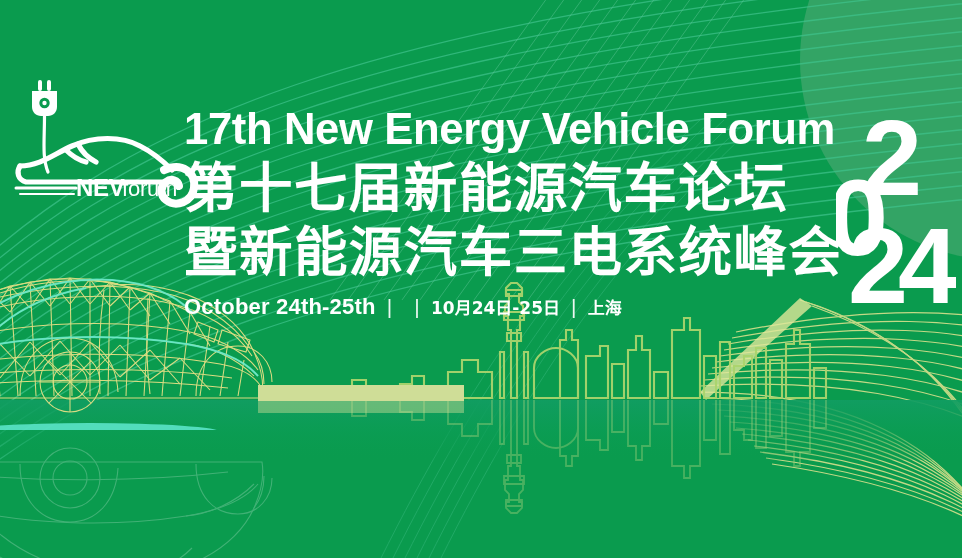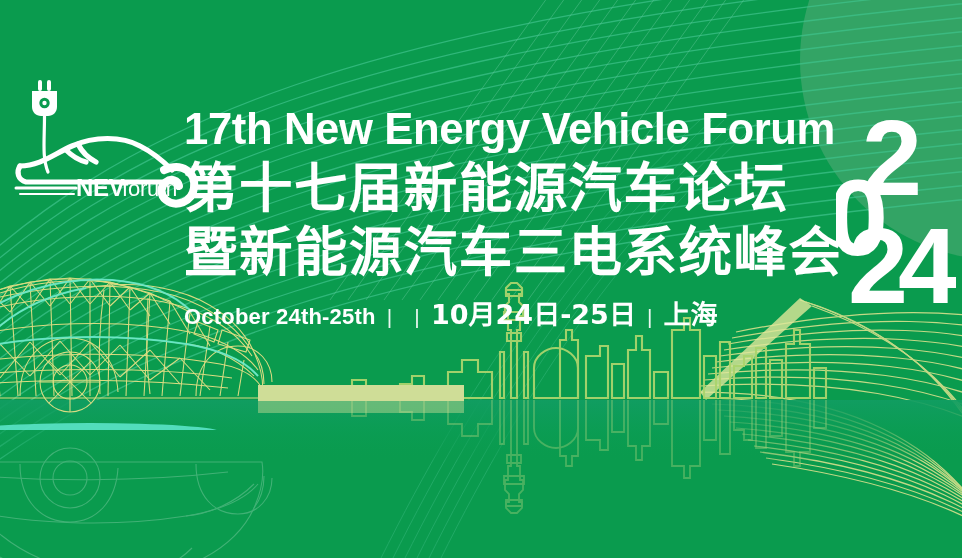--- a/index.html
+++ b/index.html
@@ -44,35 +44,35 @@
     font-size:54px;
     line-height:62px;
     letter-spacing:1.5px;
     white-space:nowrap;
     transform:scaleX(0.99);
     transform-origin:left center;
   }
   #title-cn-1 { margin-top:4px; }
   #title-cn-2 { margin-top:2px; }
   #meta-line {
-    margin-top:18px;
+    margin-top:10px;
     color:#ffffff;
     font-family:"Liberation Sans Narrow","Liberation Sans", sans-serif;
     font-weight:700;
     font-size:22px;
     line-height:26px;
     letter-spacing:0.2px;
     white-space:nowrap;
     display:flex; align-items:baseline;
   }
   #meta-line .seg { display:inline-block; }
   #meta-line .seg.cn {
     font-family:"DejaVu Sans","Liberation Sans", sans-serif;
     font-weight:600;
-    font-size:27px;
+    font-size:17px;
     letter-spacing:0px;
   }
   #meta-line .sep {
     display:inline-block;
     padding:0 11px;
     font-weight:400;
     font-size:21px;
     color:#ffffff;
     opacity:0.92;
   }

